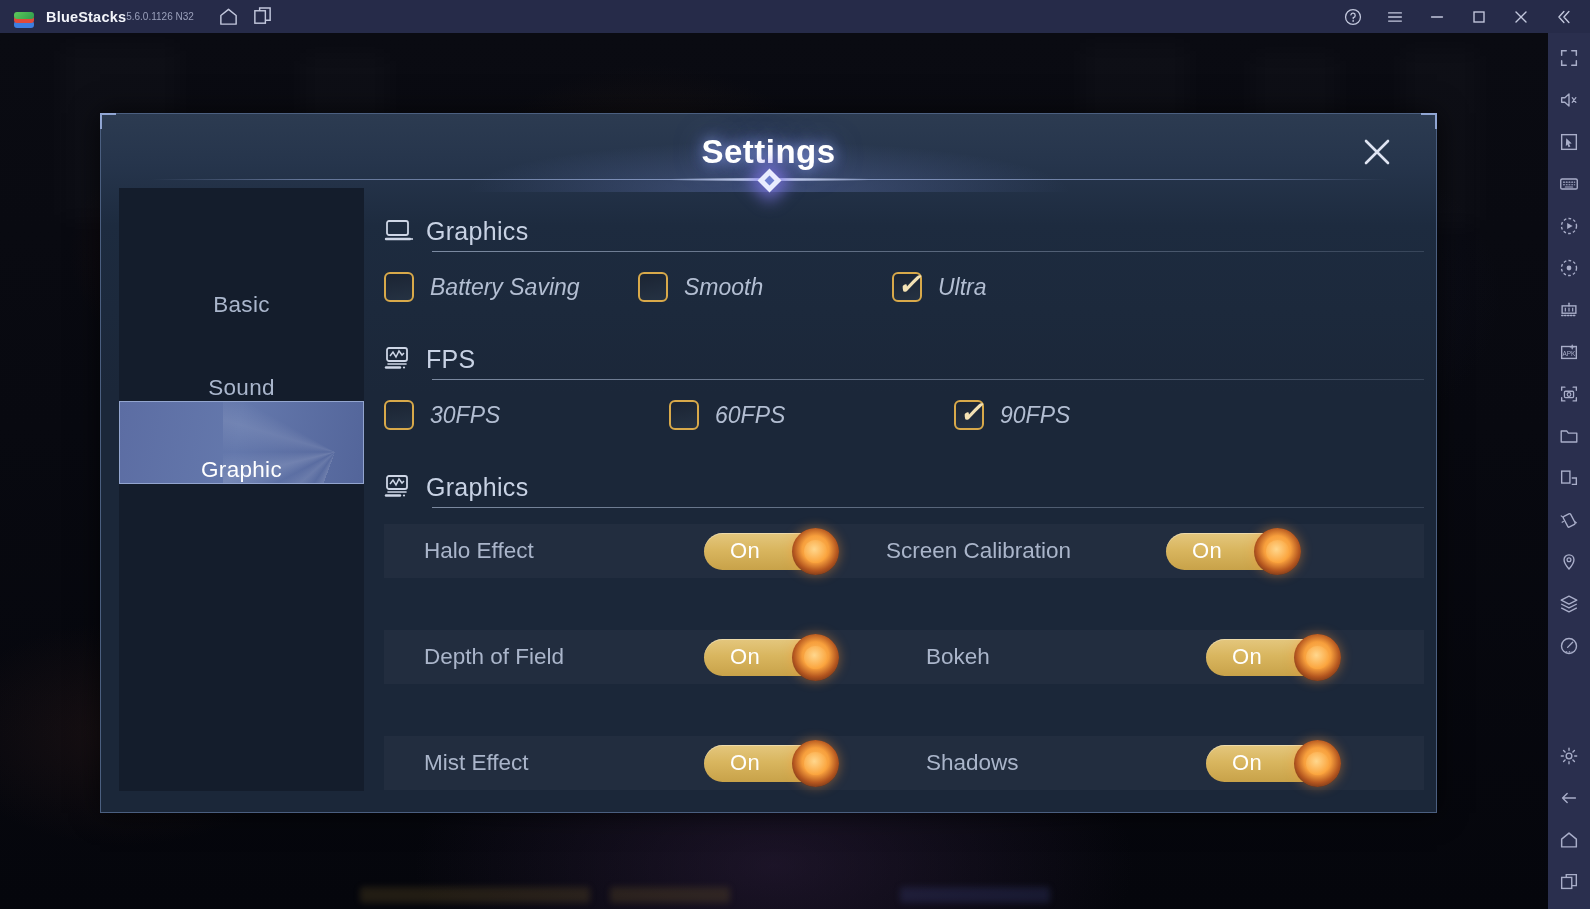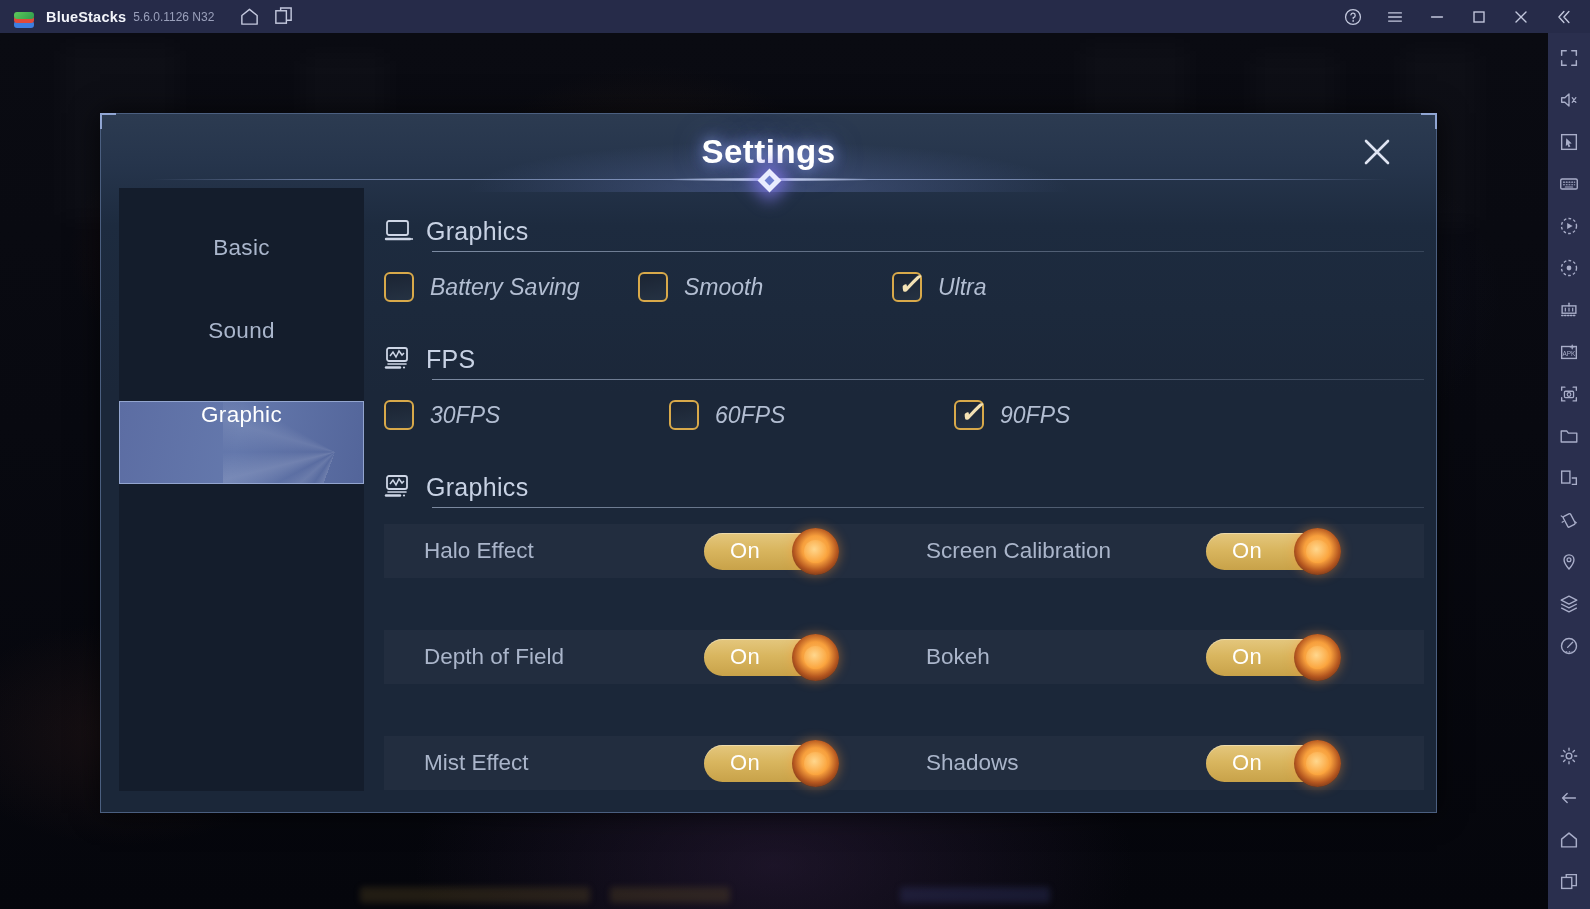--- a/index.html
+++ b/index.html
@@ -19,21 +19,21 @@
     z-index: 40;
   }
   .tb-logo { margin-left: 13px; width: 22px; height: 22px; position: relative; }
   .tb-logo .l1, .tb-logo .l2, .tb-logo .l3 {
     position: absolute; left: 1px; width: 20px; height: 7px; border-radius: 3px;
   }
   .tb-logo .l3 { bottom: 0px; background: #3d7ee0; }
   .tb-logo .l2 { bottom: 5px; background: #e04a3a; }
   .tb-logo .l1 { bottom: 9px; background: linear-gradient(135deg,#5ec85a,#2f9d4c); }
   .tb-name { margin-left: 11px; color: #f2f4fa; font-size: 14.5px; font-weight: bold; letter-spacing:.2px;}
-  .tb-ver { margin-left: 7px; color: #9aa0bb; font-size: 12px; }
+  .tb-ver { margin-left: 0; color: #9aa0bb; font-size: 10px; }
   .tb-icon {
     width: 34px; height: 33px; display: flex; align-items: center; justify-content: center;
     color: #c3c8dd;
   }
   .tb-icon.first { margin-left: 18px; }
   .tb-right { margin-left: auto; display: flex; align-items: center; padding-right: 6px; }
   .tb-right .tb-icon { width: 42px; }
 
   
   .sidebar-right {
@@ -116,21 +116,21 @@
     position: absolute; right: 38px; top: 17px; width: 42px; height: 42px;
     color: #dfe4f2; display:flex; align-items:center; justify-content:center;
   }
 
   
   .nav {
     position: absolute; left: 18px; top: 74px; width: 245px; height: 603px;
     background: #141d2c;
   }
   .nav-item {
-    width: 100%; height: 83px; display: flex; align-items: flex-start; justify-content: center;
+    width: 100%; height: 83px; display: flex; align-items: flex-end; justify-content: center;
     color: #aab6cc; font-size: 22.5px; letter-spacing: .3px;
   }
   .nav-item.spacer-top { height: 47px; }
   .nav-item.active {
     background: linear-gradient(100deg, #5c6da3 0%, #6478ac 48%, #53659a 100%);
     color: #ffffff;
     border: 1px solid #93a5cf;
     position: relative; overflow: hidden;
   }
   .nav-item.active::after {
@@ -323,21 +323,21 @@
       </div>
 
       <div style="height:20px"></div>
 
       <div class="tg-row">
         <span class="tg-label" style="width:280px; margin-left:40px">Halo Effect</span>
         <div class="switch">
           <span class="sw-txt">On</span>
           <span class="knob"></span>
         </div>
-        <span class="tg-label" style="width:280px; margin-left:96px">Screen Calibration</span>
+        <span class="tg-label" style="width:280px; margin-left:56px">Screen Calibration</span>
         <div class="switch">
           <span class="sw-txt">On</span>
           <span class="knob"></span>
         </div>
       </div>
 
       <div class="tg-gap"></div>
 
       <div class="tg-row">
         <span class="tg-label" style="width:280px; margin-left:40px">Depth of Field</span>

